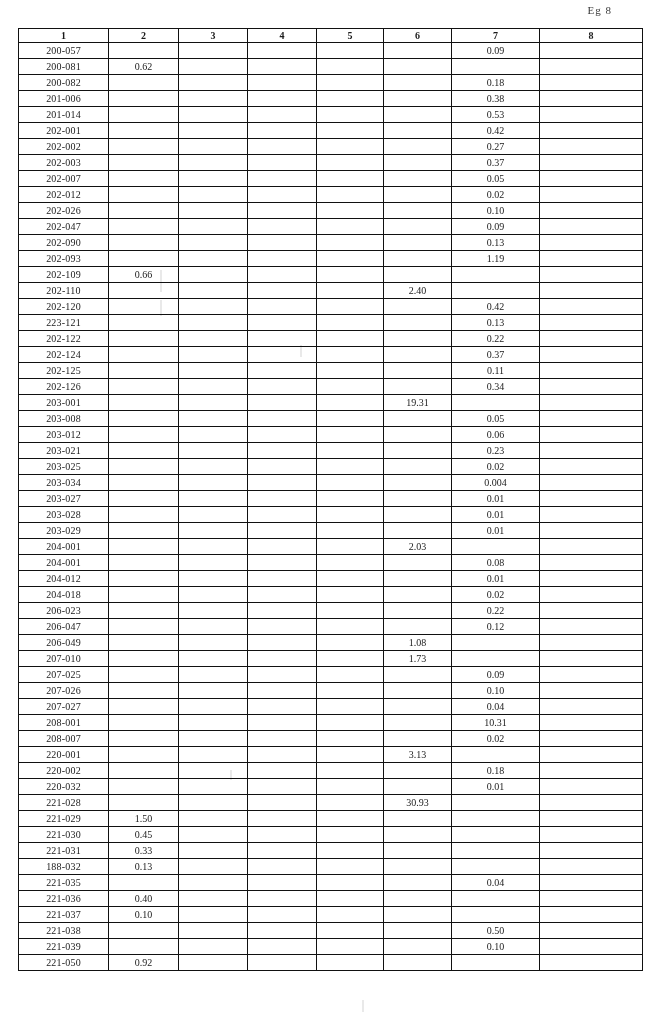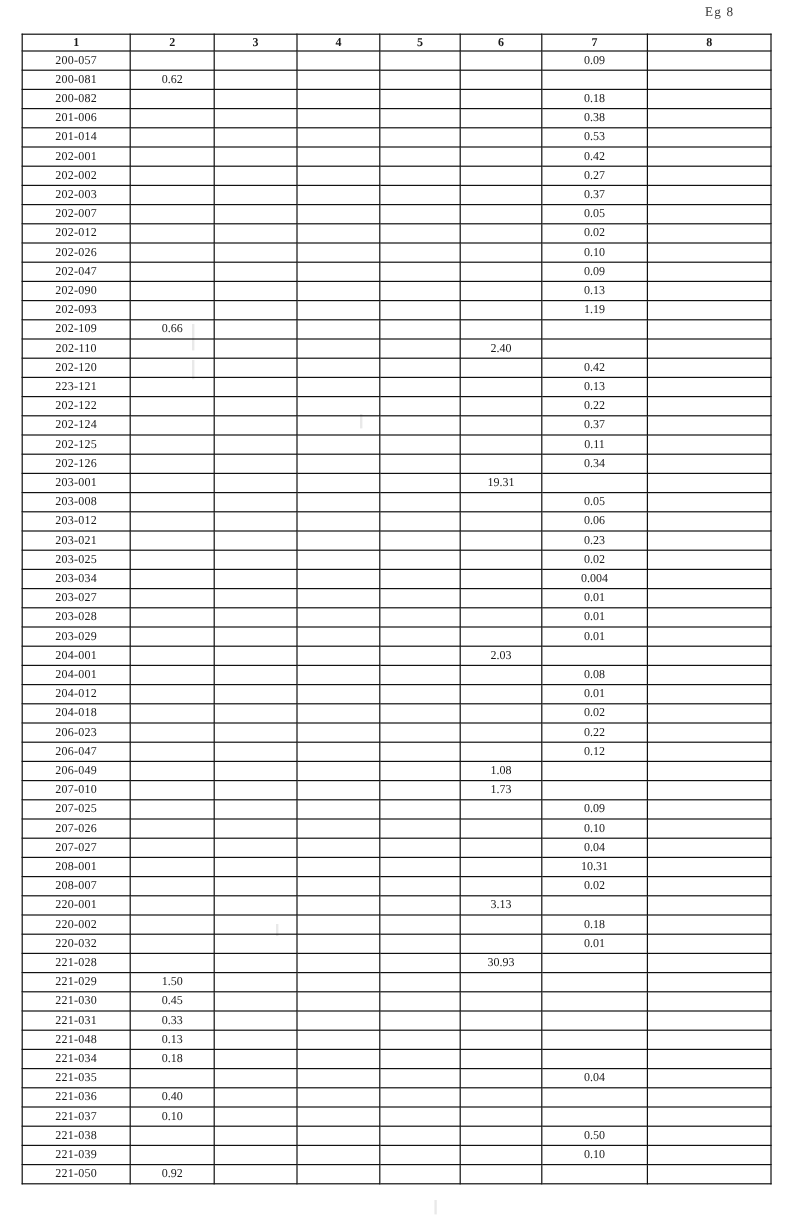--- a/index.html
+++ b/index.html
@@ -629,32 +629,22 @@
             <td class="c0">221-031</td>
             <td class="num">0.33</td>
             <td class="num"></td>
             <td class="num"></td>
             <td class="num"></td>
             <td class="num"></td>
             <td class="num"></td>
             <td class="num"></td>
           </tr>
           <tr>
-            <td class="c0">221-048</td>
+            <td class="c0">188-032</td>
             <td class="num">0.13</td>
-            <td class="num"></td>
-            <td class="num"></td>
-            <td class="num"></td>
-            <td class="num"></td>
-            <td class="num"></td>
-            <td class="num"></td>
-          </tr>
-          <tr>
-            <td class="c0">221-034</td>
-            <td class="num">0.18</td>
             <td class="num"></td>
             <td class="num"></td>
             <td class="num"></td>
             <td class="num"></td>
             <td class="num"></td>
             <td class="num"></td>
           </tr>
           <tr>
             <td class="c0">221-035</td>
             <td class="num"></td>

